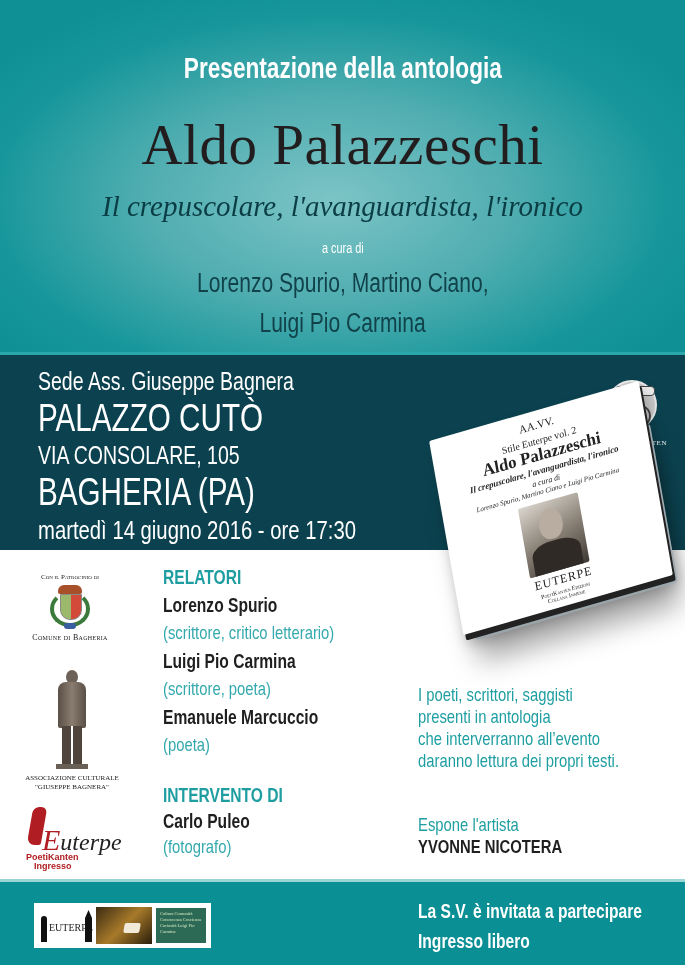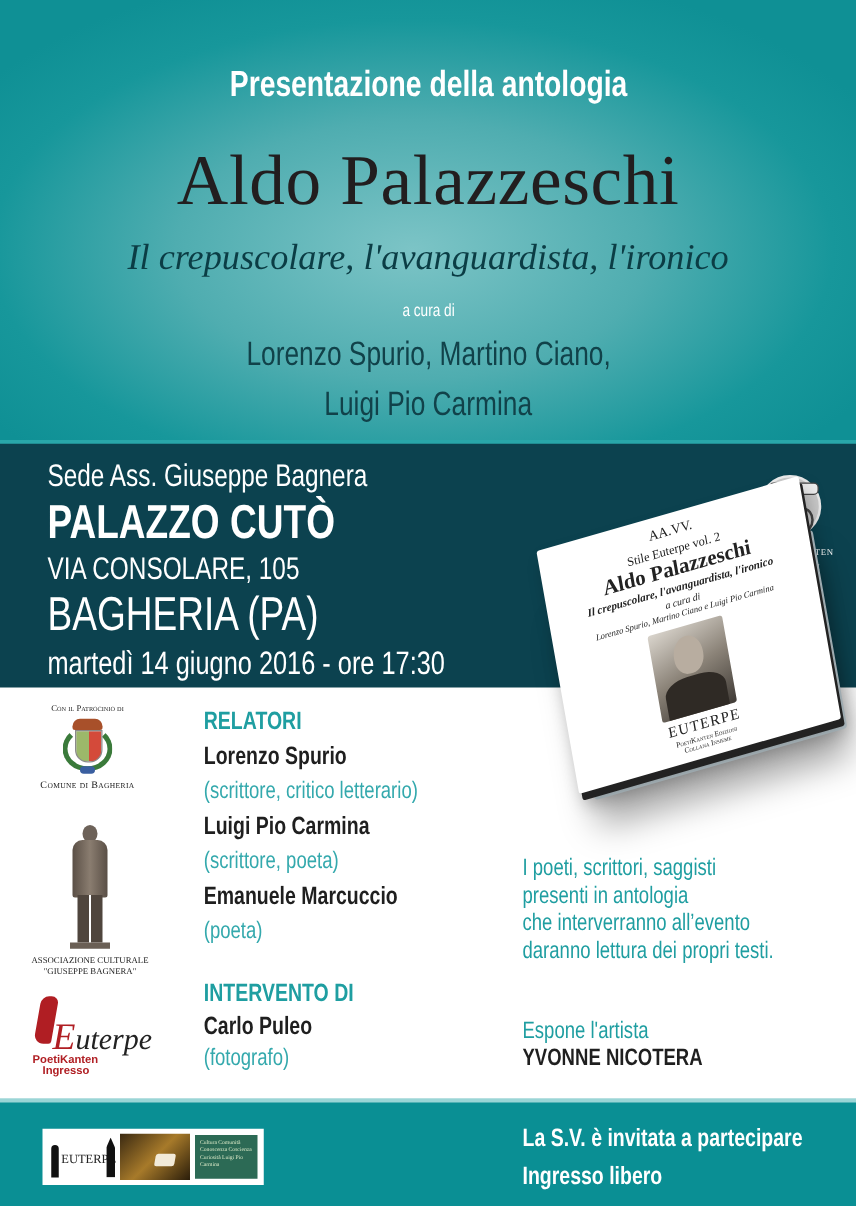--- a/index.html
+++ b/index.html
@@ -15,21 +15,21 @@
   .title { top:112px; color:#221e1f; font-family:"Liberation Serif", serif; font-size:57px; letter-spacing:0.5px; }
   .subtitle { top:190px; color:#0b3d45; font-family:"Liberation Serif", serif; font-style:italic; font-size:29px; }
   .acura { top:240px; color:#ffffff; font-size:14px; }
   .curators1 { top:268px; color:#11424a; font-size:27px; }
   .curators2 { top:308px; color:#11424a; font-size:27px; }
 
   
   .venue { position:absolute; left:0; top:352px; width:685px; height:198px; background:#0c424f; border-top:3px solid #29a7aa; box-sizing:border-box; }
   .venue .v { position:absolute; left:38px; color:#ffffff; }
   .sede { top:12px; font-size:25px; }
-  .palazzo { top:42px; font-size:38px; font-weight:bold; }
+  .palazzo { top:42px; font-size:38px; font-weight:normal; }
   .via { top:86px; font-size:25px; }
   .bagheria { top:116px; font-size:38px; font-weight:normal; }
   .date { top:160px; font-size:26px; }
 
   .pk-logo { position:absolute; left:607px; top:380px; width:50px; height:50px; border-radius:50%; background:#c9c9c9; border:2px solid #e9e9e9; box-sizing:border-box; }
   .pk-logo .face { position:absolute; left:8px; top:14px; width:14px; height:16px; border-radius:50%; border:2px solid #444; }
   .pk-logo .lute { position:absolute; left:26px; top:24px; width:12px; height:16px; border-radius:50%; border:2px solid #444; }
   .pk-logo .banner { position:absolute; left:6px; top:4px; width:38px; height:8px; border:1px solid #444; border-radius:4px; background:#eee; }
   .pk-name { position:absolute; left:595px; top:436px; width:86px; text-align:center; color:#ffffff; font-family:"Liberation Serif", serif; font-size:10px; letter-spacing:0.5px; line-height:12px; font-variant:small-caps; }
 
@@ -44,21 +44,21 @@
   .bc-sub { top:54px; font-size:9px; font-weight:bold; font-style:italic; }
   .bc-cura { top:66px; font-size:8px; font-style:italic; }
   .bc-names { top:76px; font-size:7px; font-style:italic; }
   .bc-photo { position:absolute; left:76px; top:90px; width:62px; height:70px; background:linear-gradient(160deg,#d9d4cc,#8b8378 50%,#3f3a35); border-radius:2px; }
   .bc-photo .head { position:absolute; left:18px; top:8px; width:24px; height:30px; border-radius:50% 50% 45% 45%; background:#b8ada0; }
   .bc-photo .coat { position:absolute; left:6px; top:40px; width:50px; height:30px; background:#2f2a25; border-radius:40% 40% 0 0; }
   .bc-euterpe { top:162px; font-size:12px; letter-spacing:1px; }
   .bc-coll { top:178px; font-size:6px; font-variant:small-caps; }
 
   
-  .logo-box { position:absolute; text-align:center; }
+  .logo-box { position:absolute; text-align:center;margin-top:10px; }
   .patrocinio { left:18px; top:563px; width:104px; }
   .patrocinio .cap { font-family:"Liberation Serif", serif; font-size:7px; font-variant:small-caps; color:#222; }
   .crest { width:40px; height:46px; margin:4px auto 2px; position:relative; }
   .crest .crown { position:absolute; left:8px; top:0; width:24px; height:9px; background:#a8502a; border-radius:6px 6px 2px 2px; }
   .crest .shield { position:absolute; left:10px; top:9px; width:20px; height:24px; background:linear-gradient(90deg,#9cb86a 50%,#d44a3a 50%); border-radius:0 0 10px 10px; border:1px solid #8a8a8a; }
   .crest .wreath { position:absolute; left:0; top:6px; width:40px; height:36px; border:4px solid #3a7a3a; border-top-color:transparent; border-radius:50%; box-sizing:border-box; }
   .crest .ribbon { position:absolute; left:14px; top:38px; width:12px; height:6px; background:#3a5fa0; border-radius:3px; }
   .patrocinio .comune { font-family:"Liberation Serif", serif; font-size:8px; font-variant:small-caps; color:#222; letter-spacing:0.3px; }
 
   .statue { left:22px; top:660px; width:100px; }

